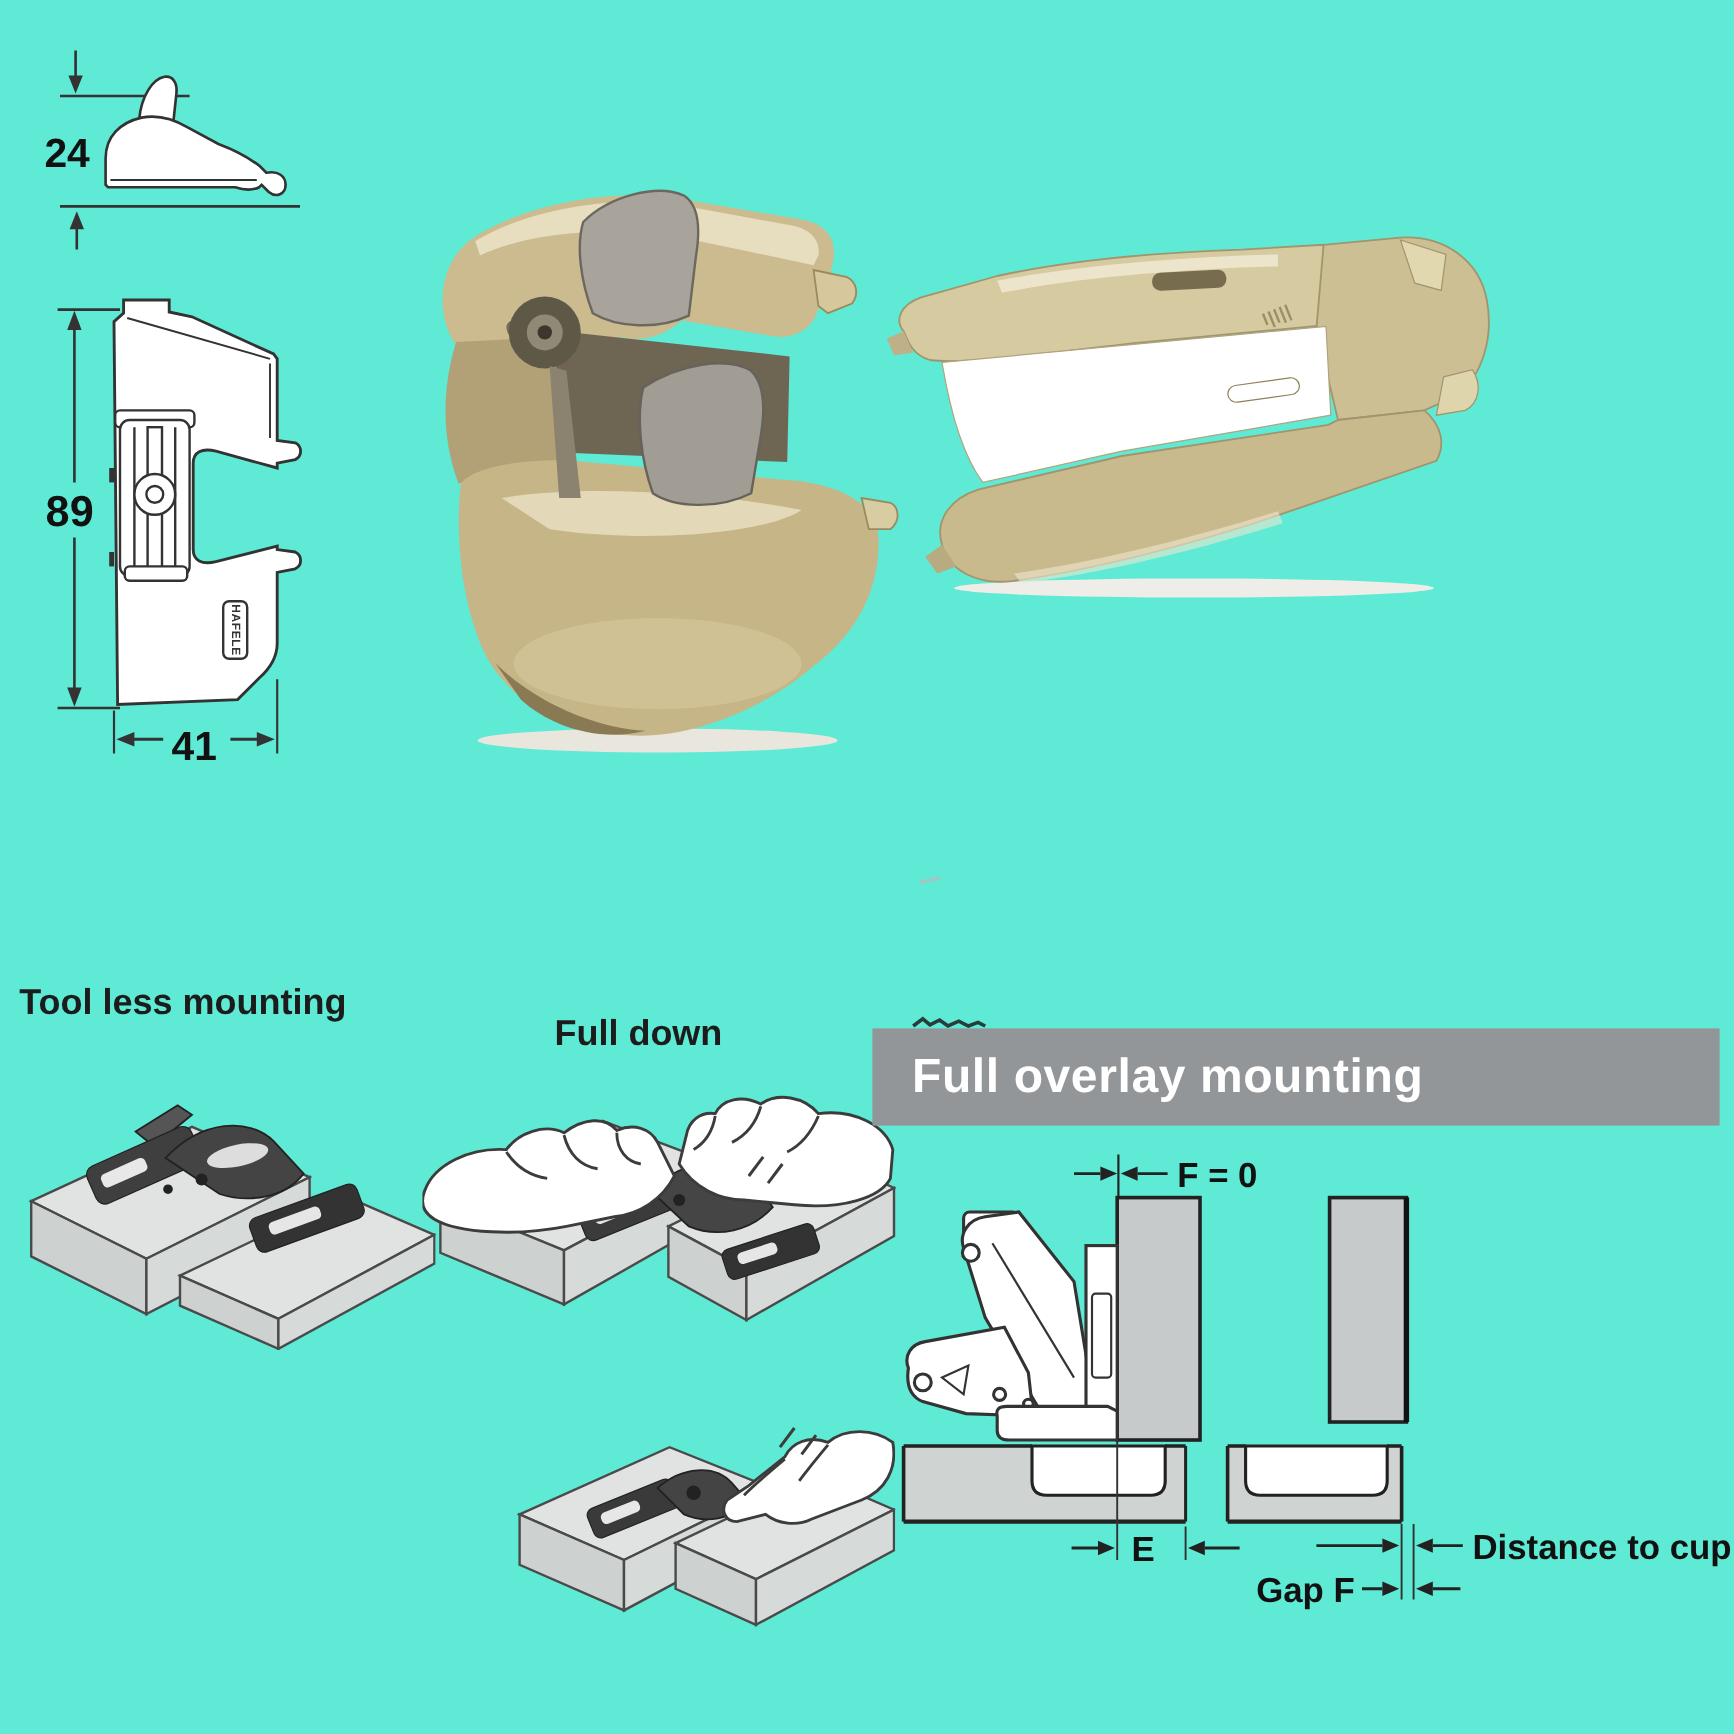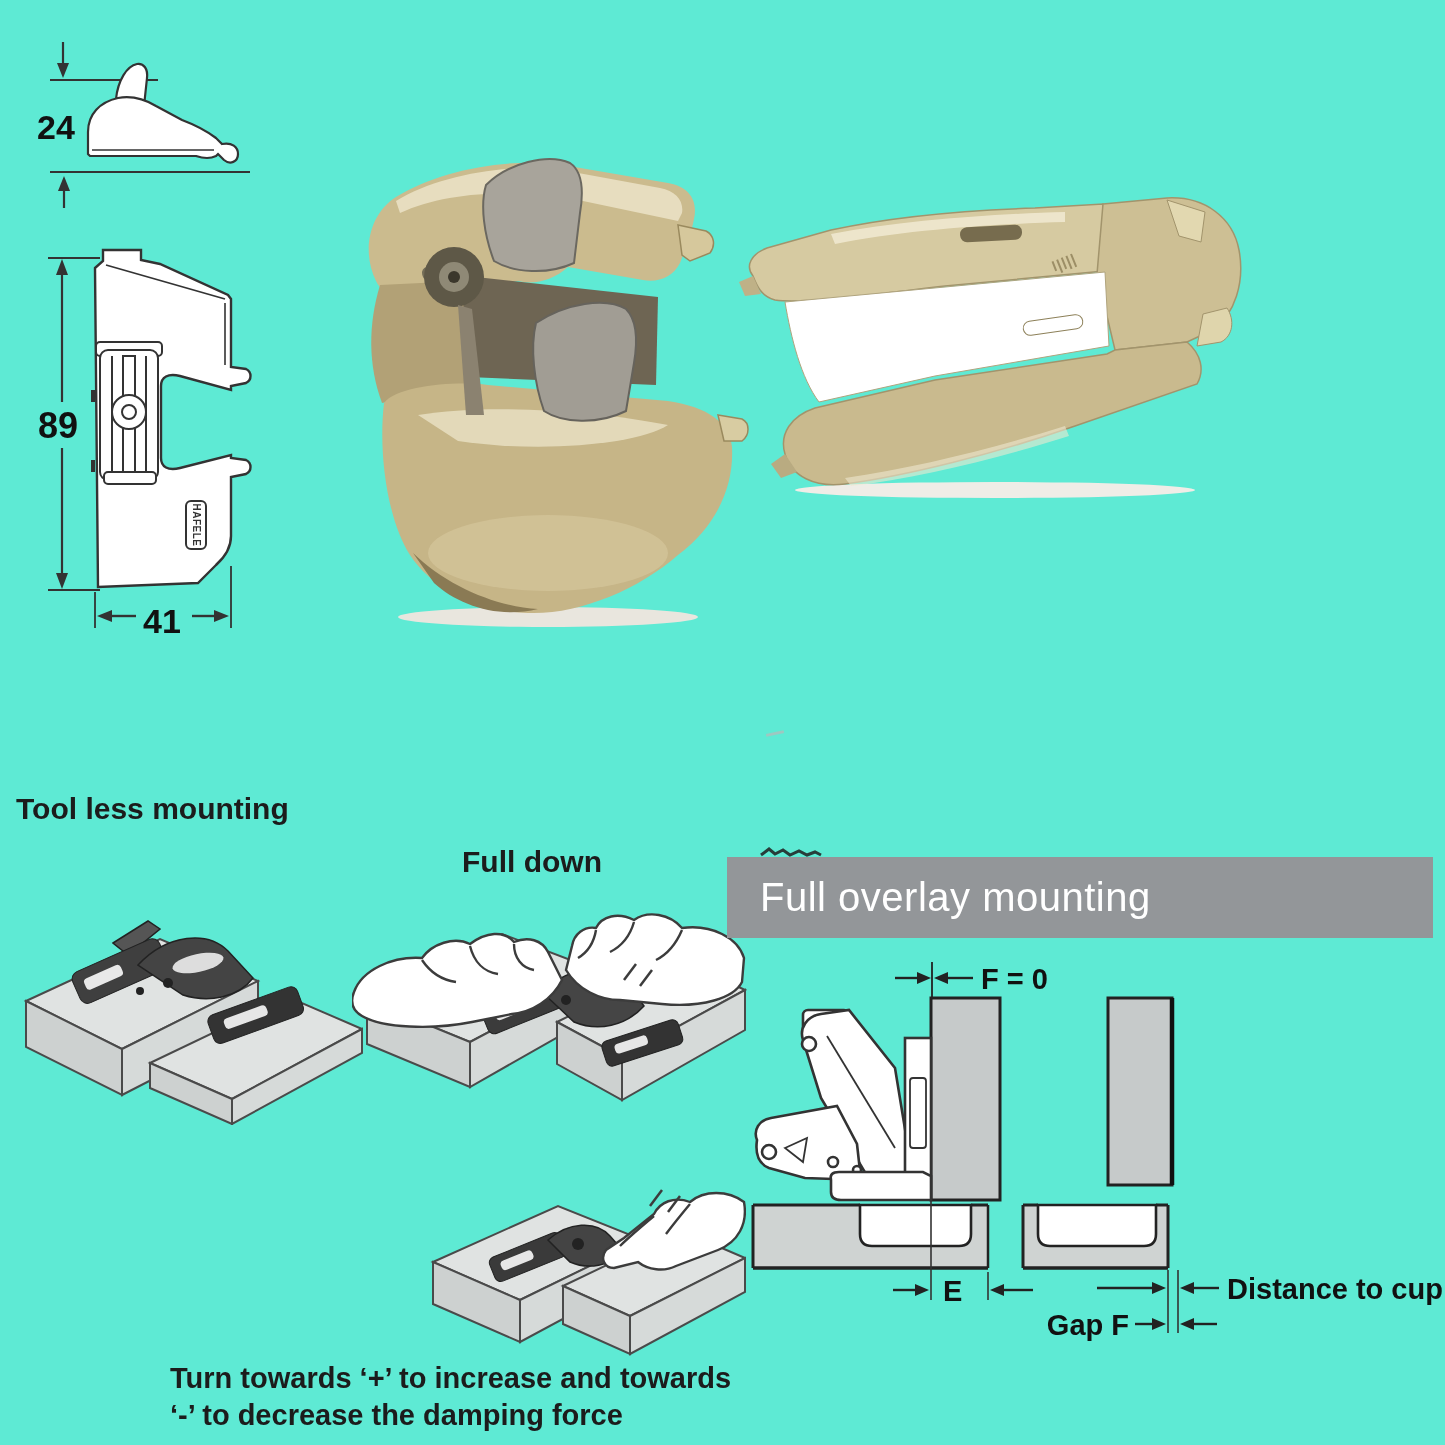--- a/index.html
+++ b/index.html
@@ -7,21 +7,21 @@
     position:relative;width:1445px;height:1445px;background:#5eead4;
     font-family:"Liberation Sans",sans-serif;overflow:hidden;color:#1c1c1c;
   }
   .abs{position:absolute;}
   .heading{font-weight:bold;font-size:30px;color:#1c1c1c;line-height:39px;letter-spacing:0;}
   .caption{font-weight:bold;font-size:29px;color:#1c1c1c;line-height:37px;}
   #overlay-bar{
     left:727px;top:857px;width:706px;height:81px;background:#939699;
     display:flex;align-items:center;padding-left:33px;box-sizing:border-box;
   }
-  #overlay-bar .bar-title{font-weight:normal;font-size:40px;color:#ffffff;letter-spacing:0.5px;}
+  #overlay-bar .bar-title{font-weight:bold;font-size:40px;color:#ffffff;letter-spacing:0.5px;}
   svg text{font-family:"Liberation Sans",sans-serif;}
   .dimtext{font-weight:bold;fill:#111111;}
 </style>
 </head>
 <body>
 
 <div id="canvas">
 
   <svg class="abs" style="left:30px;top:38px" width="240" height="190" viewBox="0 0 240 190">
     <g stroke="#333" stroke-width="2.2" fill="none">
@@ -129,21 +129,21 @@
     <rect x="288" y="140" width="60" height="14" rx="7" fill="#ffffff" stroke="#8d8059" transform="rotate(-8 318 147)"></rect>
     <path d="M0,0 l14,0 M0,5 l14,0 M0,10 l12,0 M0,15 l14,0 M0,20 l10,0" transform="translate(336,76) rotate(68)" stroke="#9c8e66" stroke-width="2"></path>
     <path d="M432,22 L470,34 L466,64 L444,58 Z" fill="#e2d8b0" stroke="#a2946c"></path>
     <path d="M468,136 L492,130 C500,142 498,158 486,164 L462,168 Z" fill="#dfd5ac" stroke="#a2946c"></path>
     <path d="M18,98 L4,104 L10,118 L26,116 Z" fill="#bfb187"></path>
     <path d="M50,276 L36,286 L46,300 L62,294 Z" fill="#b9ab81"></path>
   </svg>
 
   <div class="abs" style="left:766px;top:732px;width:18px;height:3px;background:#b9b9b9;transform:rotate(-12deg);opacity:.7"></div>
 
-  <div class="abs heading" style="left:16px;top:789px">Tool less mounting</div>
+  <div class="abs heading" style="left:16px;top:816px">Tool less mounting</div>
   <div class="abs heading" style="left:462px;top:842px">Full down</div>
 
   <svg class="abs" style="left:18px;top:903px" width="345" height="222" viewBox="0 0 345 222">
     <g stroke="#4a4a4a" stroke-width="2">
       <polygon points="8,98 142,36 240,78 104,146" fill="#e0e3e2"></polygon>
       <polygon points="8,98 104,146 104,192 8,144" fill="#cdd1d0"></polygon>
       <polygon points="104,146 240,78 240,122 104,192" fill="#d6dad9"></polygon>
       <polygon points="132,160 270,94 344,126 214,196" fill="#e0e3e2"></polygon>
       <polygon points="132,160 214,196 214,221 132,185" fill="#cdd1d0"></polygon>
       <polygon points="214,196 344,126 344,150 214,221" fill="#d6dad9"></polygon>
@@ -316,18 +316,14 @@
                C310,76 320,58 316,36 Z"></path>
       <path d="M226,50 C214,60 202,70 192,80" fill="none"></path>
       <path d="M262,38 C252,50 244,60 238,68" fill="none"></path>
     </g>
     <g stroke="#3c3c3c" stroke-width="2.5">
       <line x1="222" y1="40" x2="234" y2="24"></line>
       <line x1="240" y1="46" x2="252" y2="30"></line>
     </g>
   </svg>
 
-  <div class="abs caption" style="left:170px;top:1360px">
-    <div>Turn towards ‘+’ to increase and towards</div>
-    <div>‘-’ to decrease the damping force</div>
-  </div>
 
 </div>
 
 </body></html>

